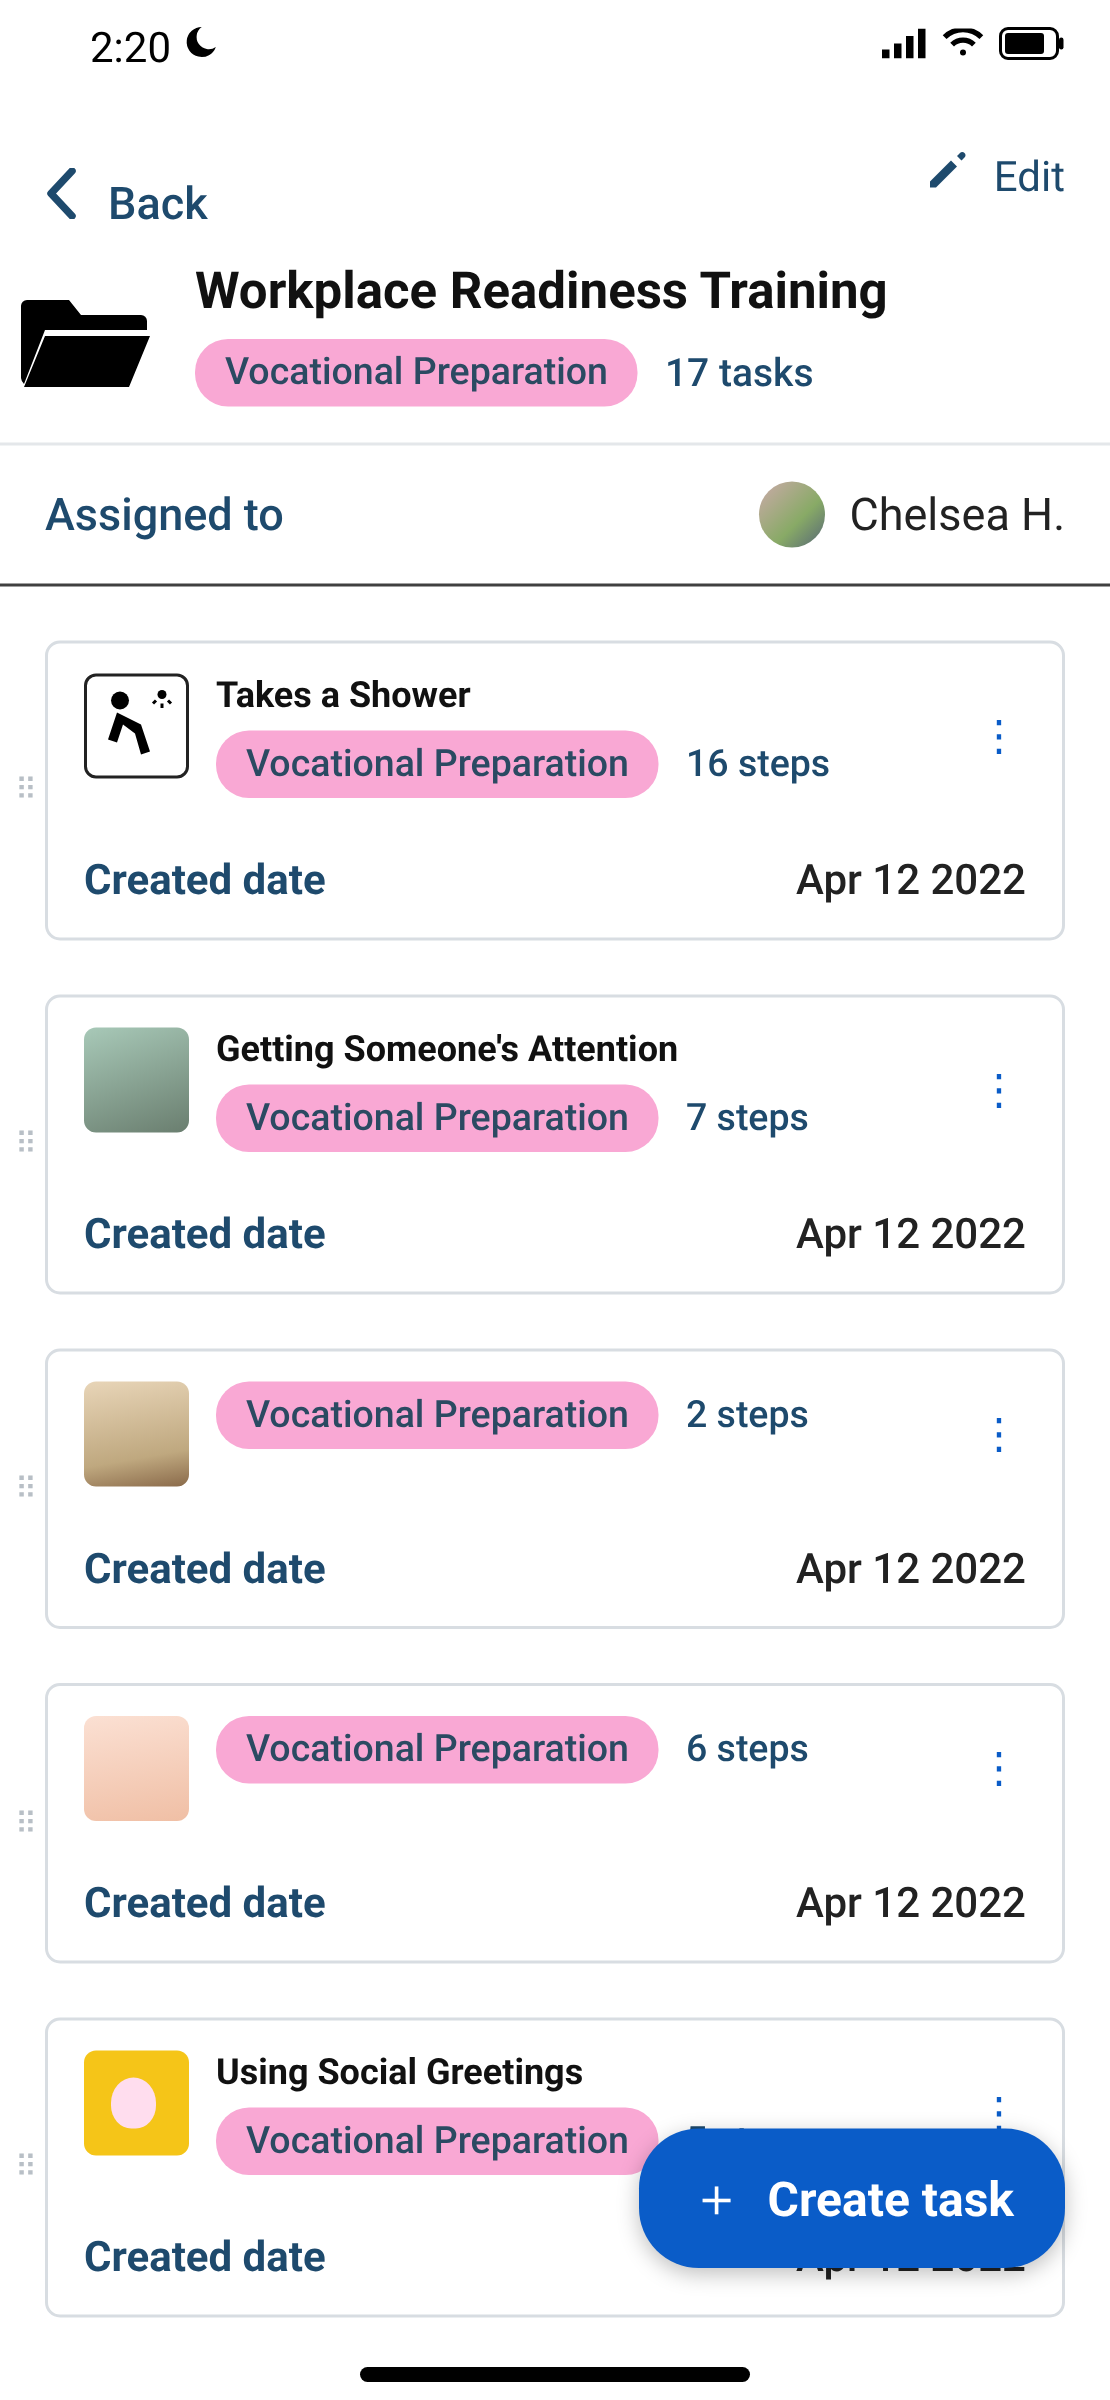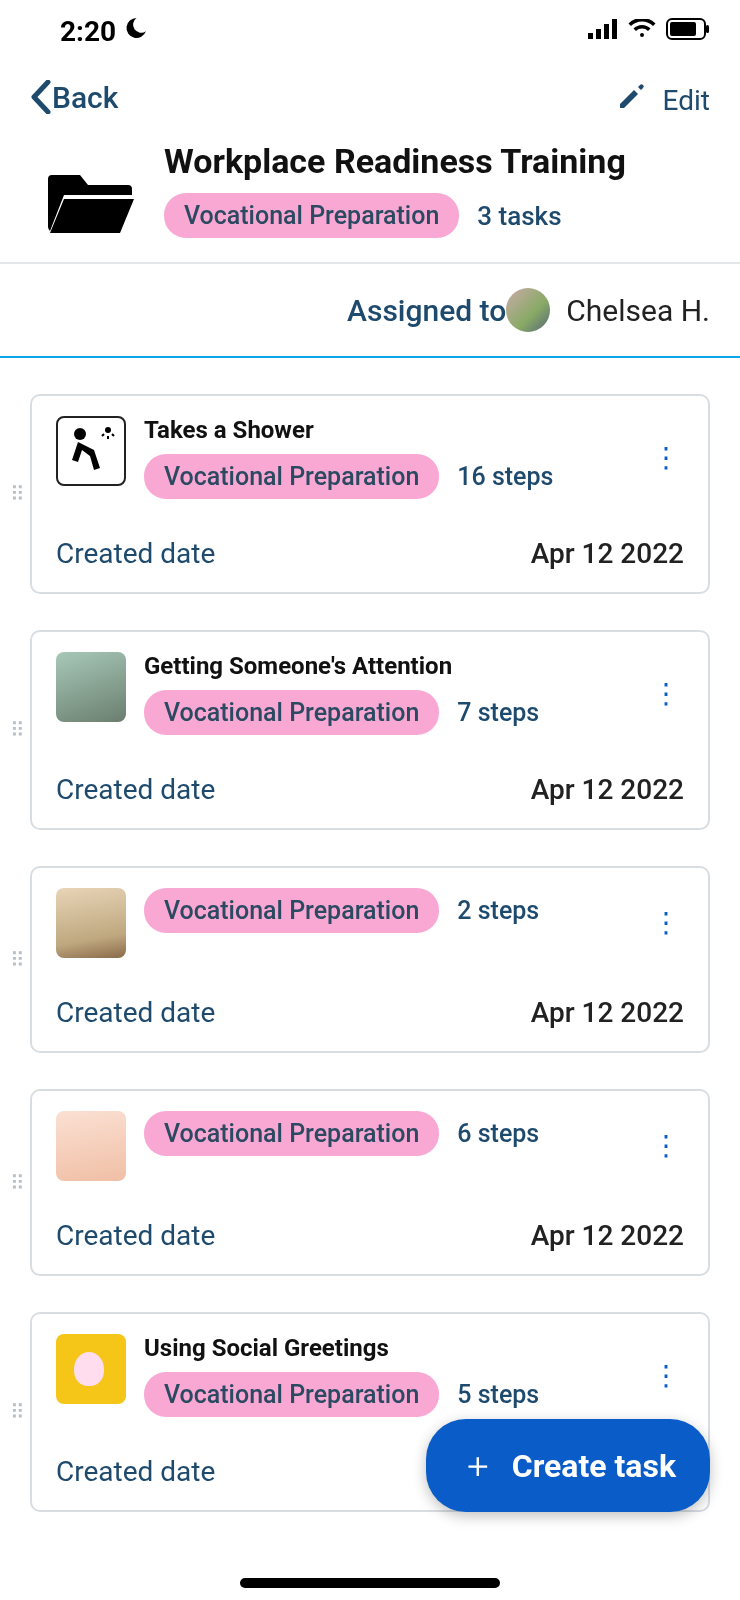--- a/index.html
+++ b/index.html
@@ -11,62 +11,62 @@
   position: relative;
   overflow: hidden;
 }
 .status-bar {
   display: flex;
   justify-content: space-between;
   align-items: center;
   padding: 10px 30px 8px 60px;
   height: 60px;
 }
-.status-time { font-size: 28px; font-weight: 700; display: flex; align-items: center; gap: 8px; }
+.status-time { font-size: 28px; font-weight: 400; display: flex; align-items: center; gap: 8px; }
 .status-icons { display: flex; align-items: center; gap: 10px; }
 .moon-icon { font-size: 24px; }
 .signal, .wifi, .battery { display: inline-block; }
 
 .nav-bar {
   display: flex;
   justify-content: space-between;
   align-items: center;
   padding: 20px 30px 20px 30px;
 }
-.back-btn { display: flex; align-items: flex-start; gap: 0; color: #1e4a6d; font-size: 30px; font-weight: 500; }
+.back-btn { display: flex; align-items: flex-end; gap: 20px; color: #1e4a6d; font-size: 30px; font-weight: 500; margin-top: 32px; }
 .edit-btn { display: flex; align-items: center; gap: 18px; color: #1e4a6d; font-size: 28px; font-weight: 400; }
 
 .header {
   display: flex;
-  align-items: flex-end;
+  align-items: center;
   gap: 28px;
-  padding: 0 30px 24px 46px;
+  padding: 0 30px 24px 12px;
 }
 .folder-icon { width: 90px; height: 75px; margin-top: 6px; }
 .header-content { flex: 1; }
 .page-title { font-size: 34px; font-weight: 700; color: #111; margin-bottom: 12px; }
 .header-meta { display: flex; align-items: center; gap: 18px; }
 
 .chip {
   background: #f9a8d4;
   color: #2b4a62;
   border-radius: 22px;
   padding: 8px 20px;
   font-size: 25px;
   font-weight: 500;
   display: inline-block;
 }
 .task-count { color: #1e4a6d; font-size: 26px; font-weight: 500; }
 
 .assigned-row {
   border-top: 2px solid #e4e7ea;
-  border-bottom: 2px solid #0ea5e9;
+  border-bottom: 2px solid #404040;
   padding: 24px 30px;
   display: flex;
-  justify-content: flex-end;
+  justify-content: space-between;
   align-items: center;
 }
 .assigned-label { color: #1e4a6d; font-size: 30px; font-weight: 500; }
 .assigned-user { display: flex; align-items: center; gap: 16px; }
 .avatar { width: 44px; height: 44px; border-radius: 50%; background: linear-gradient(135deg,#caa 0%,#8a6 60%,#567 100%); }
 .user-name { font-size: 30px; color: #222; }
 
 .task-list { padding: 36px 30px 0 30px; }
 .task-card {
   border: 2px solid #d8dde2;
@@ -101,21 +101,21 @@
 .task-meta { display: flex; align-items: center; gap: 18px; }
 .steps { color: #1e4a6d; font-size: 25px; font-weight: 500; }
 .task-menu {
   color: #0a5cc8;
   font-size: 28px;
   line-height: 10px;
   padding: 6px 4px;
   align-self: center;
 }
 .task-footer { display: flex; justify-content: space-between; margin-top: 38px; }
-.created-label { color: #1e4a6d; font-size: 28px; font-weight: 400; }
+.created-label { color: #1e4a6d; font-size: 28px; font-weight: 700; }
 .created-date { color: #222; font-size: 28px; font-weight: 500; }
 
 .fab {
   position: absolute;
   right: 30px;
   bottom: 88px;
   background: #0a5cc8;
   color: #fff;
   border-radius: 40px;
   padding: 22px 34px;
@@ -197,21 +197,21 @@
 <div class="header">
   <span class="folder-icon">
     <svg width="90" height="75" viewBox="0 0 90 75">
         <path fill="#000" d="M6 12h28l8 10h40a4 4 0 0 1 4 4v6H18L4 68a6 6 0 0 1-2-4V16a4 4 0 0 1 4-4zm12 24h70L74 70H4l14-34z"></path>
       </svg>
   </span>
   <div class="header-content">
     <h1 class="page-title">Workplace Readiness Training</h1>
     <div class="header-meta">
       <span class="chip">Vocational Preparation</span>
-      <span class="task-count">3 tasks</span>
+      <span class="task-count">17 tasks</span>
     </div>
   </div>
 </div>
 
 <div class="assigned-row">
   <span class="assigned-label">Assigned to</span>
   <div class="assigned-user">
     <span class="avatar"></span>
     <span class="user-name">Chelsea H.</span>
   </div>

